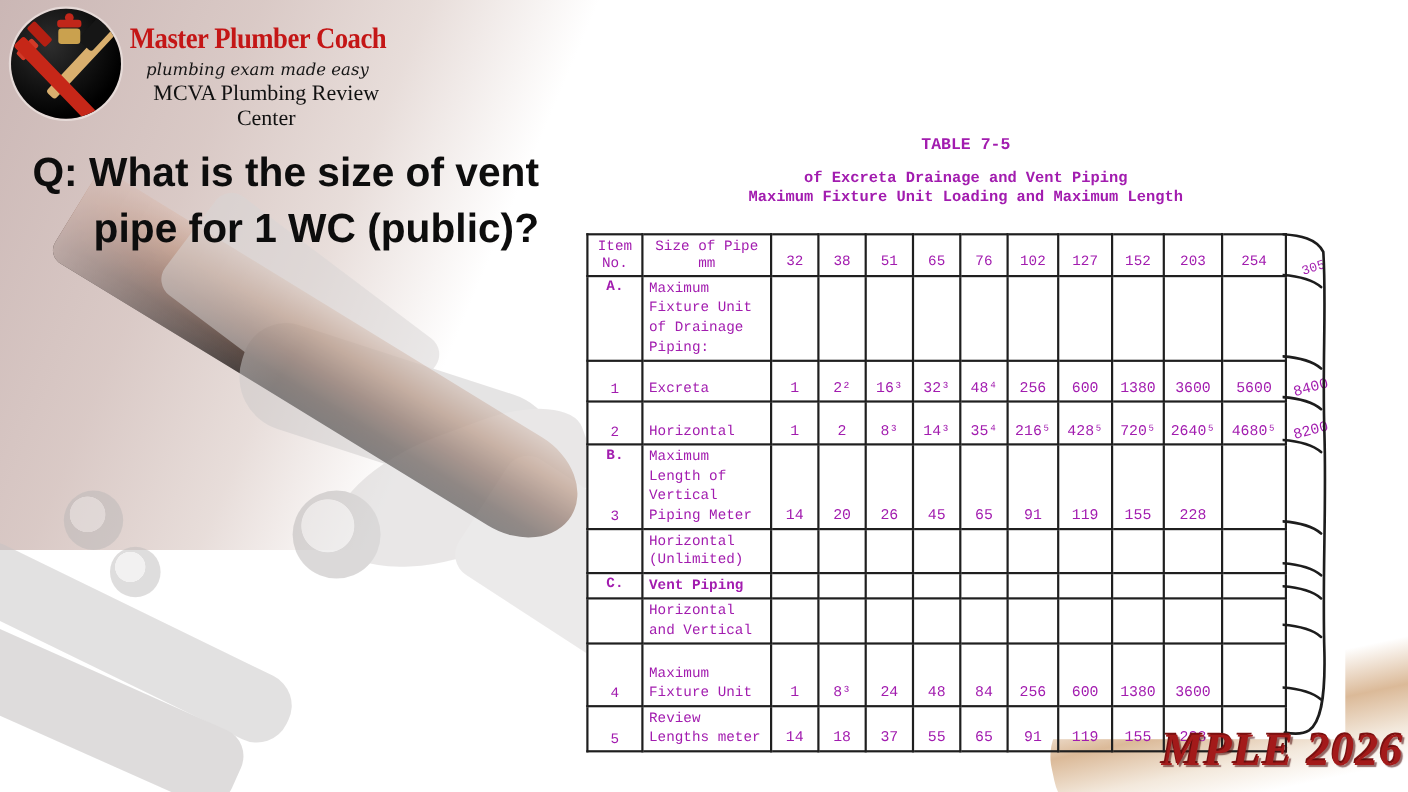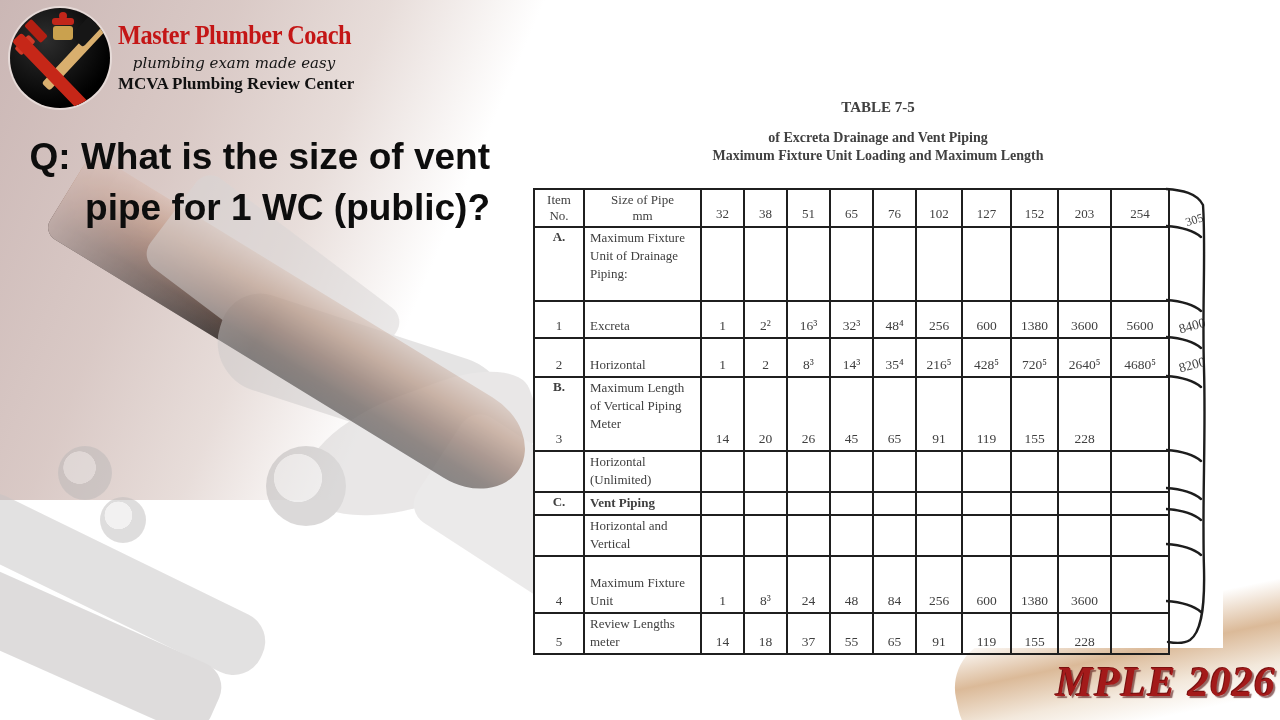--- a/index.html
+++ b/index.html
@@ -50,30 +50,30 @@
   .faucet{left:36px;top:4px;width:34px;height:30px;}
   .f-knob{left:13px;top:0;width:8px;height:8px;background:#c1261a;border-radius:50%;}
   .f-handle{left:6px;top:6px;width:22px;height:7px;background:#c1261a;border-radius:3px;}
   .f-body{left:7px;top:14px;width:20px;height:14px;background:#caa14e;border-radius:3px;}
 
   .brand{position:absolute;left:118px;top:20px;width:250px;z-index:10;}
   .brand-title{font-family:"Liberation Serif", serif;font-weight:bold;font-size:27px;color:#c41616;
         white-space:nowrap;transform:scaleX(.9);transform-origin:left;letter-spacing:-.5px;}
   .brand-tagline{font-family:"DejaVu Serif", serif;font-style:italic;font-size:15px;color:#141414;
         text-align:center;width:232px;margin-top:3px;}
-  .brand-sub{font-family:"Liberation Serif", serif;font-weight:bold;font-size:17px;color:#111;
-        width:248px;margin-top:2px;}
+  .brand-sub{font-family:"Liberation Serif", serif;font-weight:normal;font-size:20px;color:#111;
+        text-align:center;width:248px;margin-top:2px;}
 
   
   .question{position:absolute;left:10px;top:132px;width:480px;z-index:10;text-align:right;
         font-weight:bold;font-size:37px;line-height:1.37;color:#0d0d0d;}
 
   
-  .scan{position:absolute;left:533px;top:92px;width:690px;height:556px;z-index:5;background:#fff;
-        color:#404040;font-family:Liberation Serif, serif;}
+  .scan{position:absolute;left:533px;top:116px;width:690px;height:556px;z-index:5;background:#fff;
+        color:#a21caf;font-family:Liberation Mono, monospace;}
   .scan-title{text-align:center;font-weight:bold;font-size:15px;padding-top:7px;}
   .scan-sub{text-align:center;font-weight:bold;font-size:14px;line-height:1.3;margin-top:13px;}
   .grid-wrap{position:absolute;left:0;top:96px;width:690px;height:462px;}
   table.fixture{border-collapse:collapse;table-layout:fixed;width:682px;}
   .fixture th,.fixture td{border:2px solid #1f1f1f;font-weight:normal;overflow:hidden;}
   .fixture thead tr{height:38px;}
   .fixture th{font-size:13px;vertical-align:middle;text-align:center;line-height:1.25;}
   .fixture th.num{vertical-align:bottom;padding-bottom:4px;}
   .fixture td.itc{font-size:13px;text-align:center;position:relative;vertical-align:top;padding-top:1px;}
   .fixture td.itc .it{font-weight:bold;}

